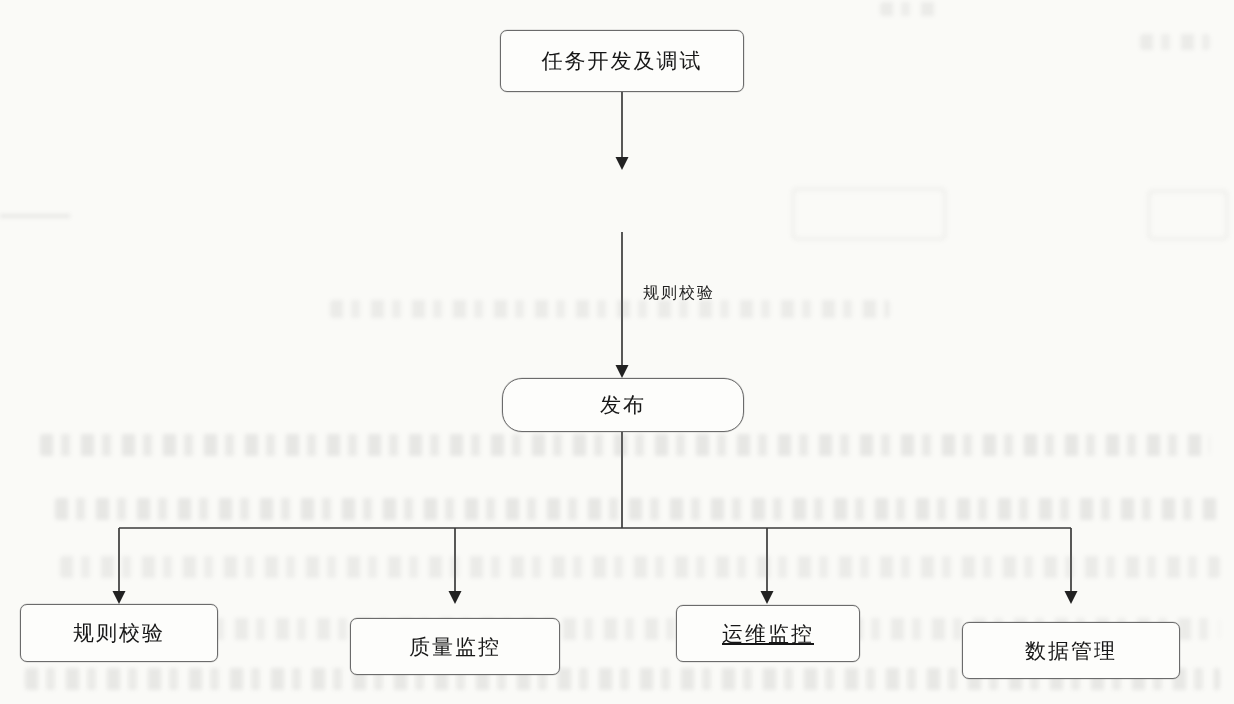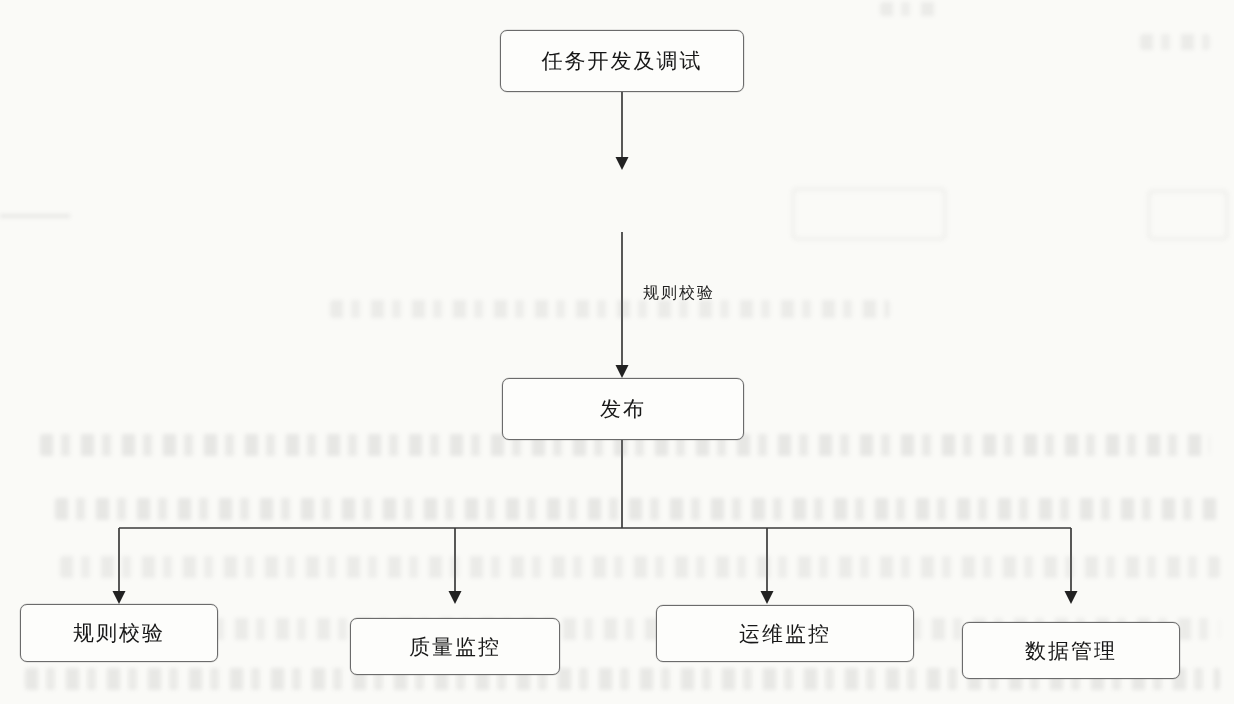--- a/index.html
+++ b/index.html
@@ -85,25 +85,25 @@
       <polygon points="119,604 112.5,591 125.5,591"></polygon>
       <polygon points="455,604 448.5,591 461.5,591"></polygon>
       <polygon points="767,604 760.5,591 773.5,591"></polygon>
       <polygon points="1071,604 1064.5,591 1077.5,591"></polygon>
     </g>
   </svg>
 
   <div class="node" style="left:500px;top:30px;width:244px;height:62px;">任务开发及调试</div>
 
 
-  <div class="node" style="left:502px;top:378px;width:242px;height:62px;">发布</div>
+  <div class="node" style="left:502px;top:378px;width:242px;height:54px;border-radius:20px;">发布</div>
 
   <div class="node" style="left:20px;top:604px;width:198px;height:58px;">规则校验</div>
 
   <div class="node" style="left:350px;top:618px;width:210px;height:57px;">质量监控</div>
 
-  <div class="node" style="left:656px;top:605px;width:258px;height:57px;">运维监控</div>
+  <div class="node" style="left:676px;top:605px;width:184px;height:57px;text-decoration:underline;">运维监控</div>
 
   <div class="node" style="left:962px;top:605px;width:218px;height:57px;margin-top:17px;">数据管理</div>
 
   <div class="edge-label" style="left:643px;top:283px;">规则校验</div>
 
 </div>
 
 </body></html>

